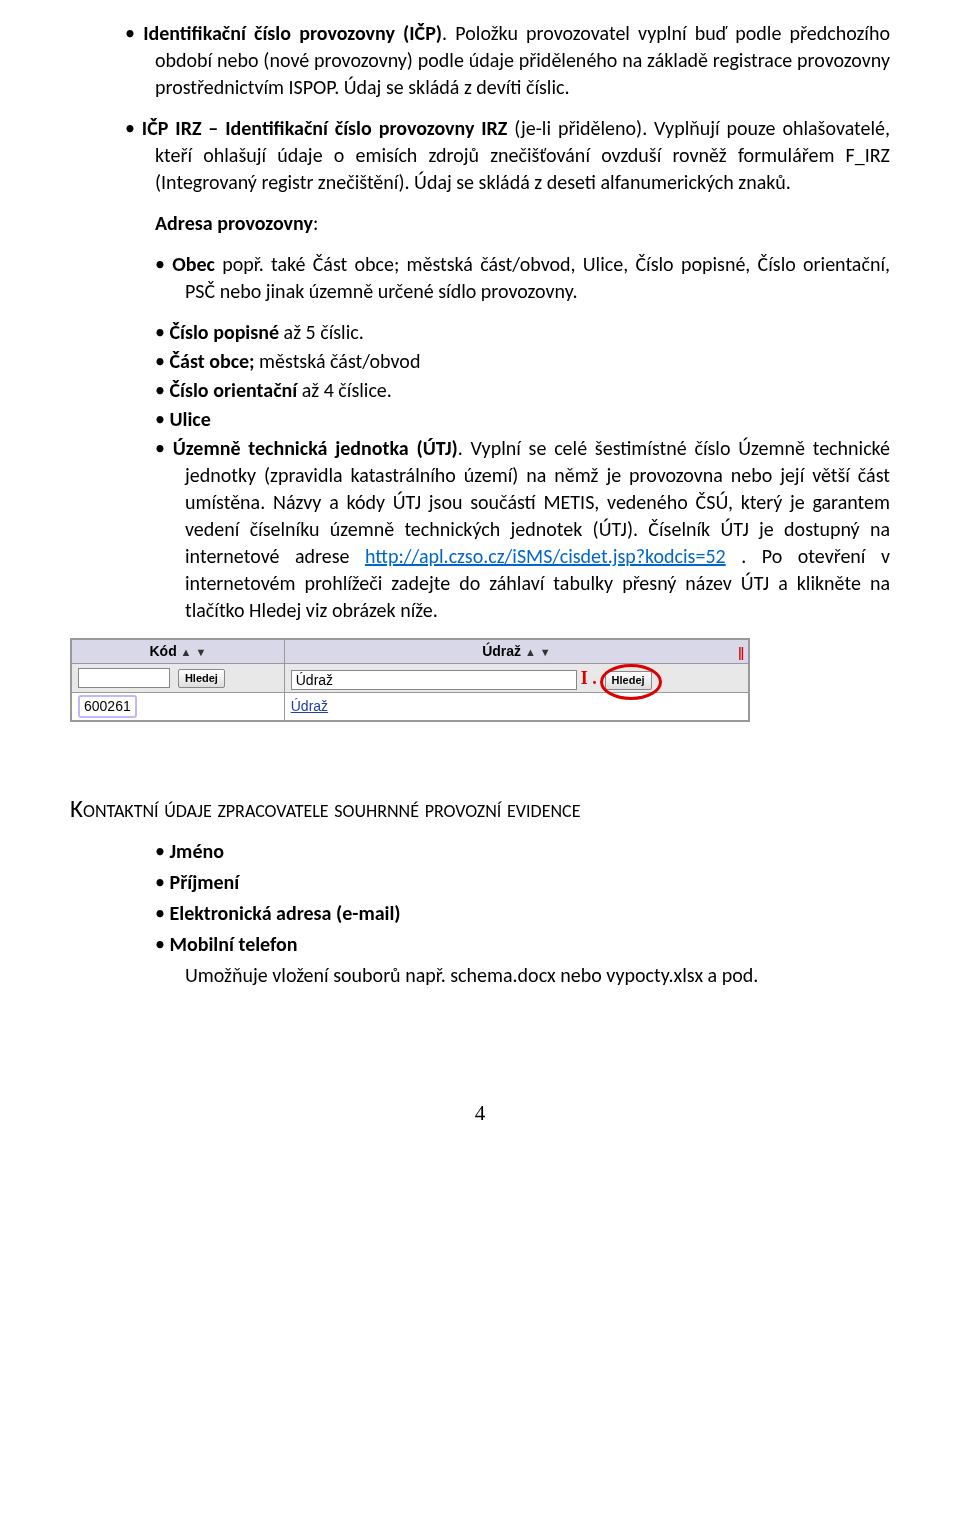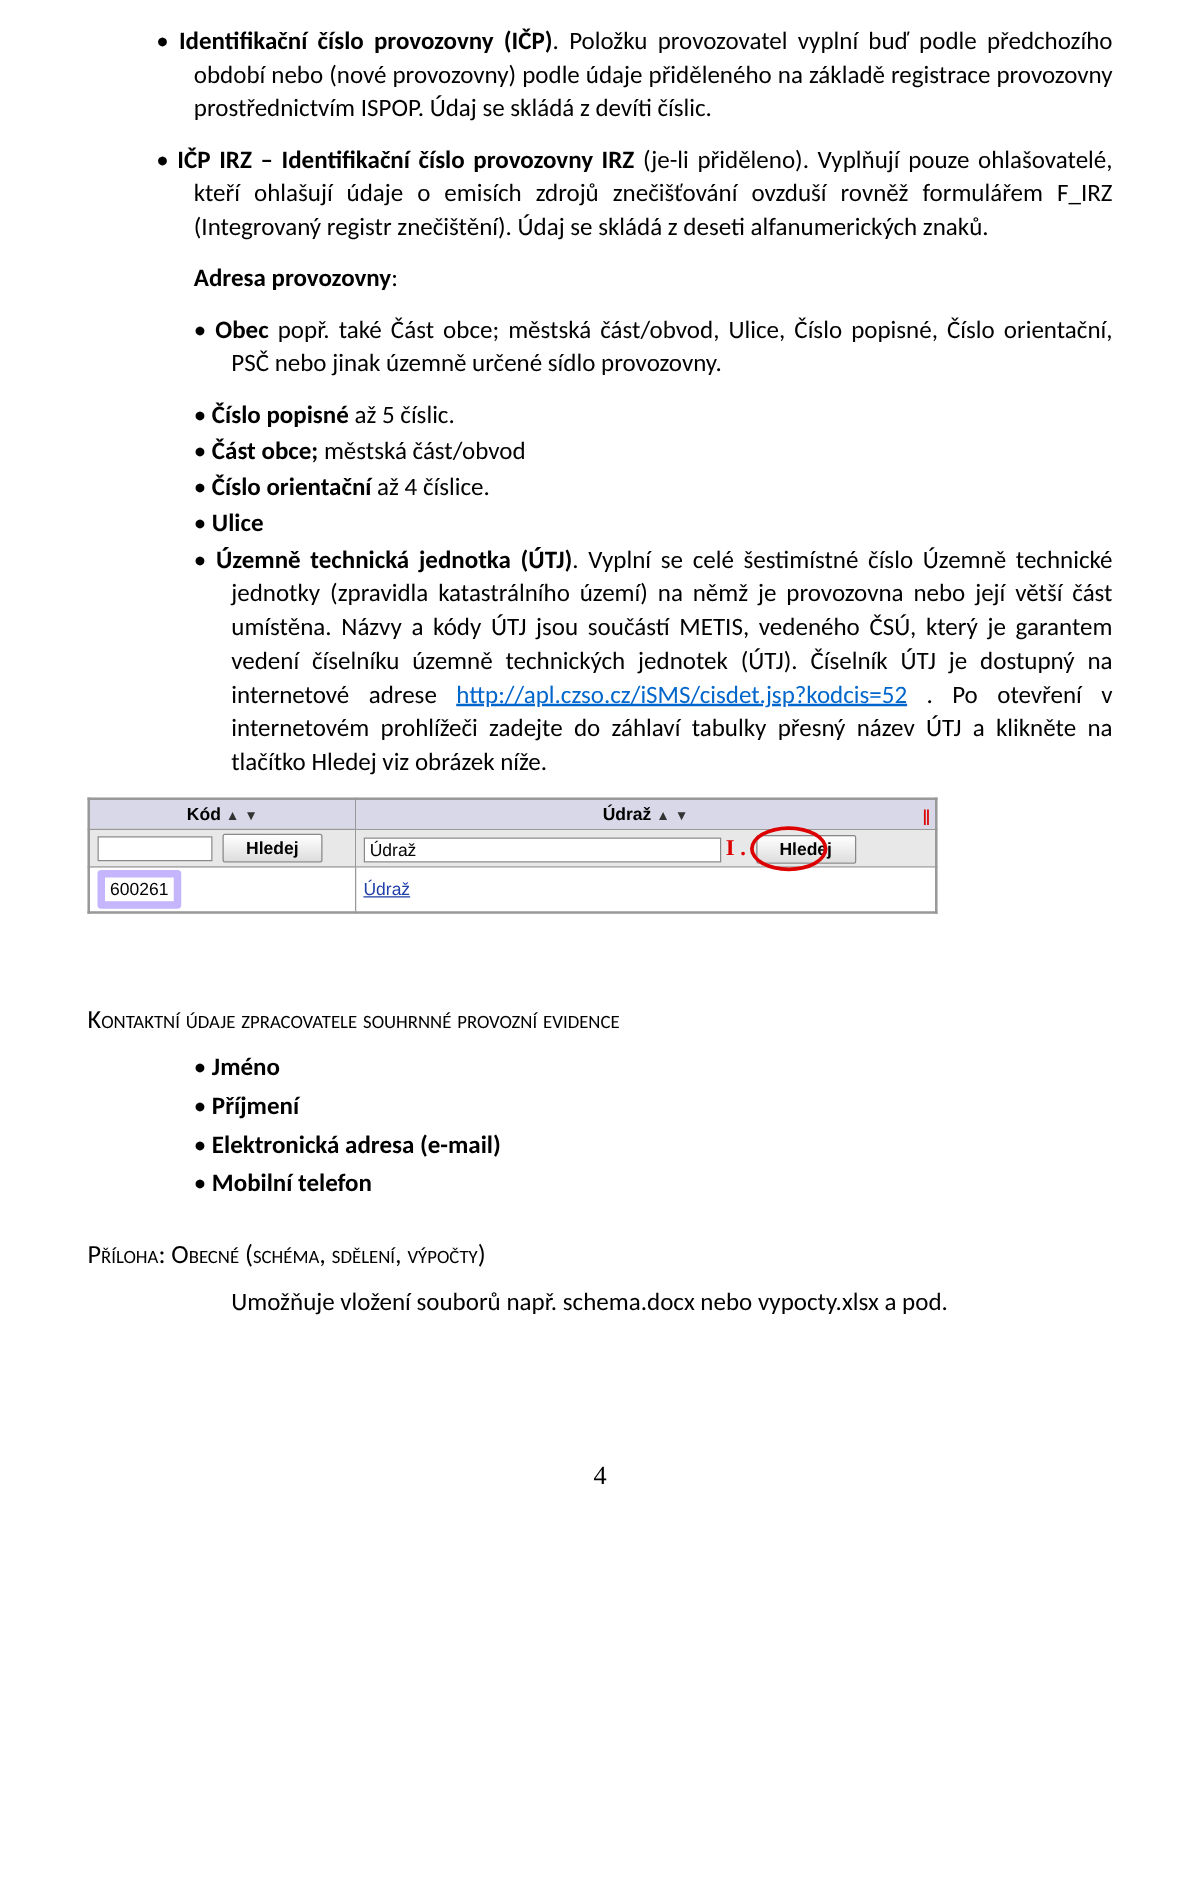--- a/index.html
+++ b/index.html
@@ -36,21 +36,21 @@
   .inline-indent2 {
     padding-left: 115px;
   }
   b { font-weight: bold; }
   .link {
     color: #0066cc;
     text-decoration: underline;
   }
   .smallcaps {
     font-variant: small-caps;
-    font-size: 21px;
+    font-size: 25px;
   }
   .section-h {
     margin-top: 28px;
     margin-bottom: 12px;
   }
   .contact-list .line {
     padding-left: 115px;
     text-indent: -30px;
     margin-bottom: 4px;
   }
@@ -76,23 +76,23 @@
     text-align: center;
   }
   .search-table .sort-tri {
     font-size: 11px;
     color: #333;
   }
   .btn {
     display: inline-block;
     border: 1px solid #888;
     background: linear-gradient(#fff,#ddd);
-    font-size: 14px;
+    font-size: 11px;
     font-weight: bold;
-    padding: 1px 18px;
+    padding: 1px 6px;
     border-radius: 2px;
     margin-left: 4px;
   }
   .btn.circled {
     position: relative;
   }
   .circle-red {
     border: 3px solid #d00;
     border-radius: 50%;
     position: absolute;
@@ -110,21 +110,21 @@
     vertical-align: middle;
   }
   .kod-input { width: 90px; }
   .nazev-input { width: 280px; padding-left:4px; }
   .kod-cell {
     background: #fff !important;
     position: relative;
   }
   .kod-val {
     display:inline-block;
-    border: 6px solid #c4b5fd;
+    border: 2px solid #c4b5fd;
     border-radius: 3px;
     padding: 0 4px;
     color: #000;
     background:#fff;
   }
   .nazev-link {
     color: #1e3ea8;
     text-decoration: underline;
   }
   .red-accent {
@@ -224,17 +224,16 @@
   </div>
 
   <div class="section-h smallcaps" style="margin-top:70px">Kontaktní údaje zpracovatele souhrnné provozní evidence</div>
   <div class="contact-list">
     <div class="line"><span class="bullet"></span><b>Jméno</b></div>
     <div class="line"><span class="bullet"></span><b>Příjmení</b></div>
     <div class="line"><span class="bullet"></span><b>Elektronická adresa (e-mail)</b></div>
     <div class="line"><span class="bullet"></span><b>Mobilní telefon</b></div>
   </div>
 
-  <div class="section-h smallcaps">Příloha: Obecné (schéma, sdělení, výpočty)</div>
   <div class="para inline-indent2" style="text-align:left">Umožňuje vložení souborů např. schema.docx nebo vypocty.xlsx a pod.</div>
 
   <div class="page-num">4</div>
 </div>
 
 </body></html>

